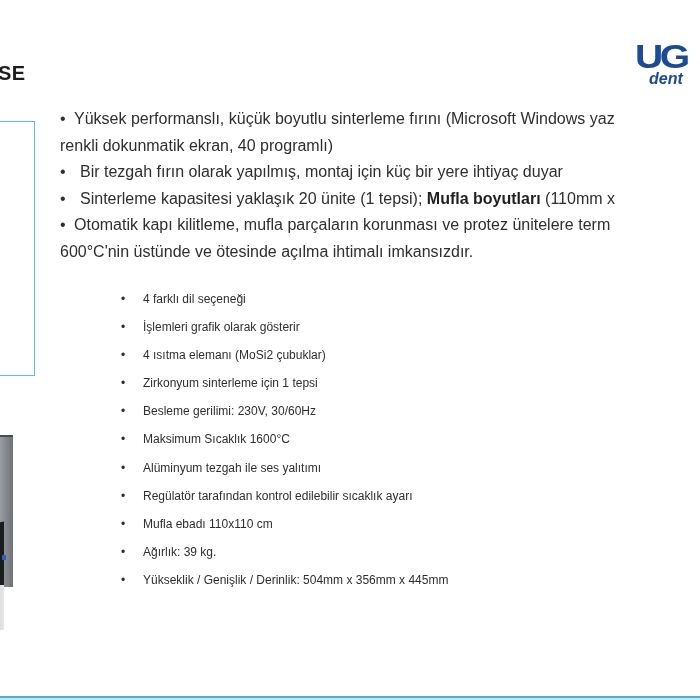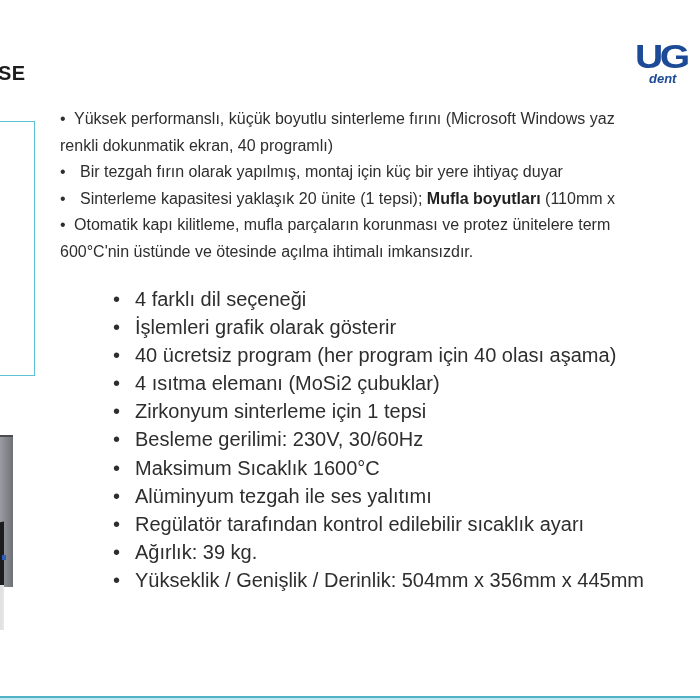--- a/index.html
+++ b/index.html
@@ -40,21 +40,21 @@
       color: #1c4a96;
       letter-spacing: -3px;
       line-height: 36px;
       transform: scaleX(1.15);
       transform-origin: left top;
     }
     .logo-sub {
       position: absolute;
       left: 14px;
       top: 34px;
-      font-size: 13px;
+      font-size: 16px;
       font-weight: bold;
       font-style: italic;
       color: #1c4a96;
       line-height: 14px;
     }
     .cyan-box {
       position: absolute;
       left: -4px;
       top: 121px;
       width: 39px;
@@ -122,23 +122,23 @@
     }
     .top-list .item.tight .bullet {
       width: 14px;
     }
     .top-list b {
       font-weight: bold;
       color: #1f1f1f;
     }
     .spec-list {
       position: absolute;
-      left: 113px;
+      left: 121px;
       top: 285px;
-      font-size: 20px;
+      font-size: 12px;
       line-height: 28.1px;
       color: #2e2e2e;
       white-space: nowrap;
     }
     .spec-list .item {
       display: block;
     }
     .spec-list .bullet {
       display: inline-block;
       width: 22px;
@@ -184,25 +184,25 @@
   <span class="item"><span>renkli dokunmatik ekran, 40 programlı)</span></span>
   <span class="item"><span class="bullet">•</span><span>Bir tezgah fırın olarak yapılmış, montaj için küç bir yere ihtiyaç duyar</span></span>
   <span class="item"><span class="bullet">•</span><span>Sinterleme kapasitesi yaklaşık 20 ünite (1 tepsi); </span><b>Mufla boyutları</b><span> (110mm x</span></span>
   <span class="item tight"><span class="bullet">•</span><span>Otomatik kapı kilitleme, mufla parçaların korunması ve protez ünitelere term</span></span>
   <span class="item"><span>600°C'nin üstünde ve ötesinde açılma ihtimalı imkansızdır.</span></span>
 </div>
 
 <div class="spec-list">
   <span class="item"><span class="bullet">•</span><span>4 farklı dil seçeneği</span></span>
   <span class="item"><span class="bullet">•</span><span>İşlemleri grafik olarak gösterir</span></span>
-  <span class="item"><span class="bullet">•</span><span>40 ücretsiz program (her program için 40 olası aşama)</span></span>
   <span class="item"><span class="bullet">•</span><span>4 ısıtma elemanı (MoSi2 çubuklar)</span></span>
   <span class="item"><span class="bullet">•</span><span>Zirkonyum sinterleme için 1 tepsi</span></span>
   <span class="item"><span class="bullet">•</span><span>Besleme gerilimi: 230V, 30/60Hz</span></span>
   <span class="item"><span class="bullet">•</span><span>Maksimum Sıcaklık 1600°C</span></span>
   <span class="item"><span class="bullet">•</span><span>Alüminyum tezgah ile ses yalıtımı</span></span>
   <span class="item"><span class="bullet">•</span><span>Regülatör tarafından kontrol edilebilir sıcaklık ayarı</span></span>
+  <span class="item"><span class="bullet">•</span><span>Mufla ebadı 110x110 cm</span></span>
   <span class="item"><span class="bullet">•</span><span>Ağırlık: 39 kg.</span></span>
   <span class="item"><span class="bullet">•</span><span>Yükseklik / Genişlik / Derinlik: 504mm x 356mm x 445mm</span></span>
 </div>
 
 <div class="bottom-line"></div>
 <div class="bottom-line-light"></div>
 
 </body></html>

